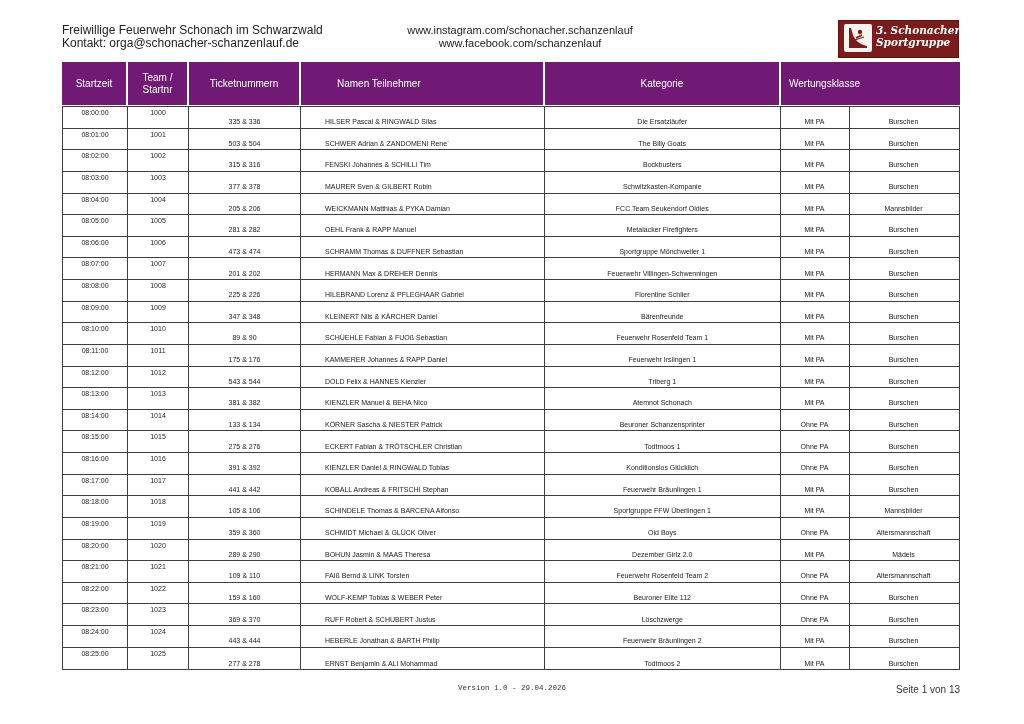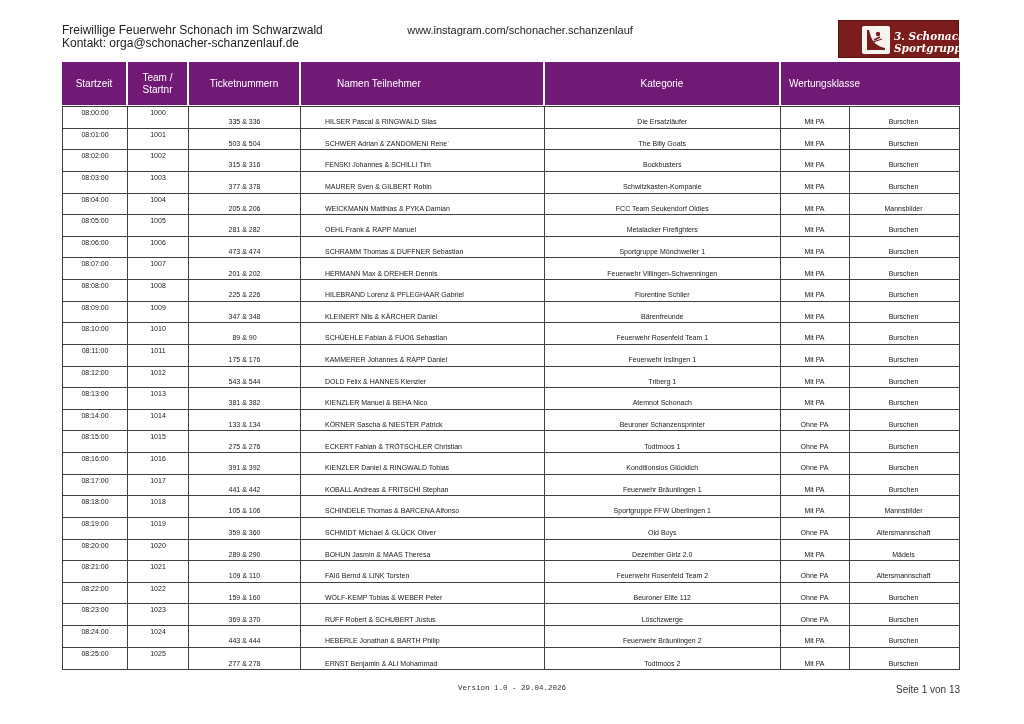--- a/index.html
+++ b/index.html
@@ -19,21 +19,21 @@
     font-size: 12px; line-height: 13px; color: #222;
   }
   .social-block {
     position: absolute; left: 370px; top: 24px; width: 300px;
     text-align: center; font-size: 11px; line-height: 13px; color: #222;
   }
   .logo {
     position: absolute; left: 838px; top: 20px; width: 121px; height: 38px;
     background: #7b1c1c;
     border: 1px solid #5e1212;
-    display: flex; align-items: flex-end; gap: 4px; padding: 3px 23px;
+    display: flex; align-items: flex-start; gap: 4px; padding: 3px 5px;
   }
   .logo-icon-box {
     width: 28px; height: 28px; background: #f7f3ee; border-radius: 2px;
     display: flex; align-items: center; justify-content: center; flex: 0 0 auto;
   }
   .logo-text {
     font-family: "DejaVu Serif", serif;
     font-weight: bold; font-style: italic;
     color: #ffffff; font-size: 10.5px; line-height: 12px; white-space: nowrap;
   }
@@ -93,20 +93,21 @@
 </head>
 <body>
 
 <div class="org-block">
   <div>Freiwillige Feuerwehr Schonach im Schwarzwald</div>
   <div>Kontakt: orga@schonacher-schanzenlauf.de</div>
 </div>
 
 <div class="social-block">
   <div>www.instagram.com/schonacher.schanzenlauf</div>
+  <div>www.facebook.com/schanzenlauf</div>
 </div>
 
 <div class="logo">
   <div class="logo-icon-box">
     <svg width="24" height="24" viewBox="0 0 24 24">
       <path d="M3 2 L5 2 L7 9 C9 14 13 18 21 20 L21 22 L3 22 Z" fill="#7b1c1c"></path>
       <circle cx="14" cy="6" r="2.2" fill="#7b1c1c"></circle>
       <path d="M10 12 L16 9" stroke="#7b1c1c" stroke-width="1.6" fill="none"></path>
       <path d="M9 14 L18 11" stroke="#7b1c1c" stroke-width="1.2" fill="none"></path>
     </svg>

